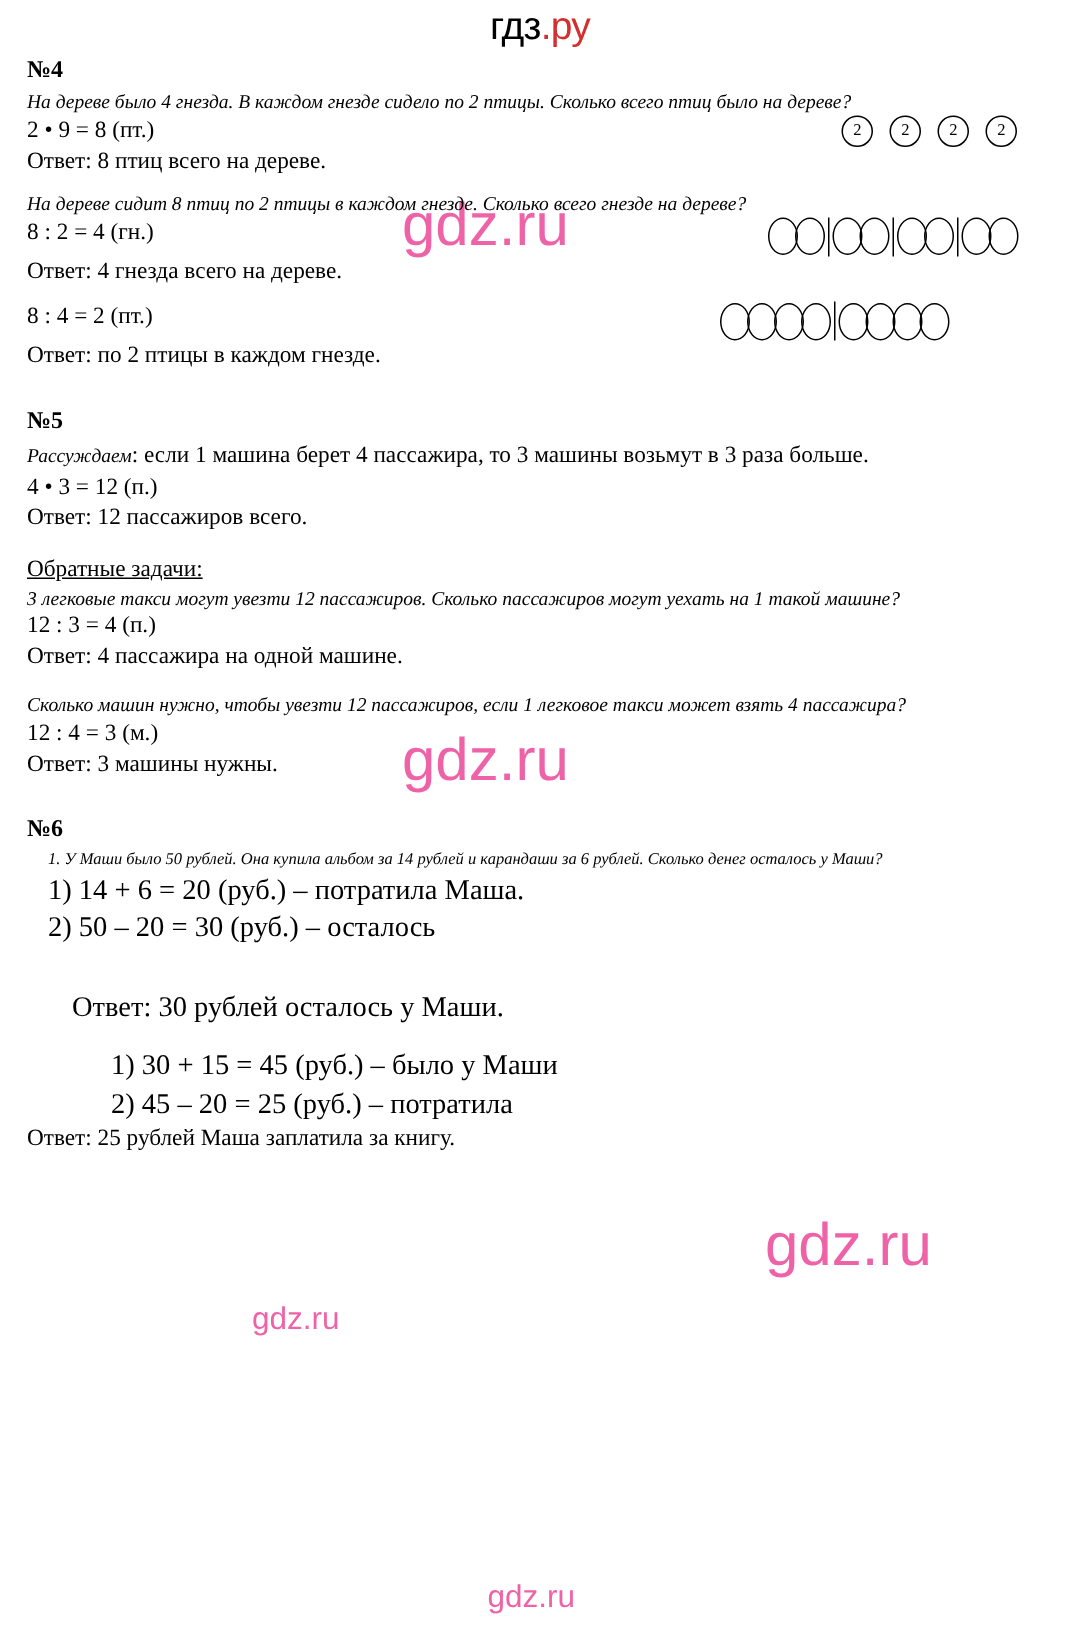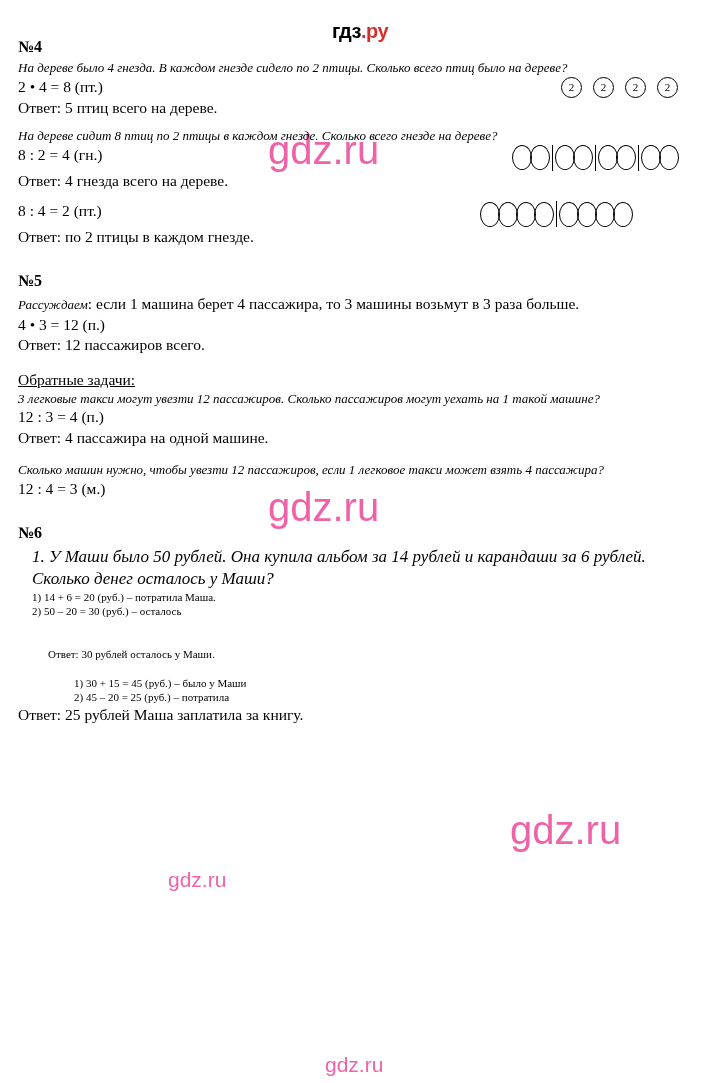--- a/index.html
+++ b/index.html
@@ -20,26 +20,26 @@
     position: relative;
     width: 720px;
     height: 1083px;
     box-sizing: border-box;
     padding: 0 18px;
   }
 
   
   .logo {
     position: absolute;
-    top: 20px;
+    top: 2px;
     left: 50%;
     transform: translateX(-50%);
     font-family: "Liberation Sans", sans-serif;
-    font-size: 20px;
-    font-weight: bold;
+    font-size: 26px;
+    font-weight: normal;
     letter-spacing: -0.5px;
     white-space: nowrap;
   }
   .logo .g { color: #000; }
   .logo .ru { color: #d32f2f; }
 
   
   .wm {
     position: absolute;
     font-family: "Liberation Sans", sans-serif;
@@ -136,28 +136,28 @@
   .sep {
     display: inline-block;
     width: 1px;
     height: 26px;
     background: #000;
     margin: 0 3px;
   }
 
   
   .li {
-    font-size: 11px;
+    font-size: 19px;
     line-height: 1.33;
     margin: 0;
     padding-left: 14px;
   }
   .li-it {
     font-style: italic;
-    font-size: 17px;
+    font-size: 11px;
     line-height: 1.3;
     margin: 0;
     padding-left: 14px;
   }
   .hang {
     padding-left: 30px;
     margin-top: 28px;
   }
   .hang2 {
     padding-left: 56px;
@@ -175,30 +175,30 @@
   <div class="wm wm-3">gdz.ru</div>
   <div class="wm wm-4">gdz.ru</div>
   <div class="wm wm-5">gdz.ru</div>
 
   <div class="content">
 
     <div class="task-num">№4</div>
     <div class="it">На дереве было 4 гнезда. В каждом гнезде сидело по 2 птицы. Сколько всего птиц было на дереве?</div>
 
     <div class="row">
-      <div class="left pl">2 • 4 = 8 (пт.)</div>
+      <div class="left pl">2 • 9 = 8 (пт.)</div>
       <div class="figure">
         <span class="c2">2</span>
         <span class="c2">2</span>
         <span class="c2">2</span>
         <span class="c2">2</span>
       </div>
     </div>
 
-    <div class="pl">Ответ: 5 птиц всего на дереве.</div>
+    <div class="pl">Ответ: 8 птиц всего на дереве.</div>
 
     <div class="sp10"></div>
 
     <div class="it">На дереве сидит 8 птиц по 2 птицы в каждом гнезде. Сколько всего гнезде на дереве?</div>
     <div class="row">
       <div class="left pl">8 : 2 = 4 (гн.)</div>
       <div class="figure">
         <span class="ovgroup">
             <span class="oval"></span>
             <span class="oval"></span>
@@ -251,20 +251,21 @@
     <div class="sp14"></div>
     <div class="pl ul">Обратные задачи:</div>
 
     <div class="it">3 легковые такси могут увезти  12 пассажиров. Сколько пассажиров могут уехать на 1 такой машине?</div>
     <div class="pl">12 : 3 = 4 (п.)</div>
     <div class="pl">Ответ: 4 пассажира на одной машине.</div>
 
     <div class="sp14"></div>
     <div class="it">Сколько машин нужно, чтобы увезти 12 пассажиров, если 1 легковое такси может взять 4 пассажира?</div>
     <div class="pl">12 : 4 = 3 (м.)</div>
+    <div class="pl">Ответ: 3 машины нужны.</div>
 
     <div class="task-num num6">№6</div>
 
     <div class="li-it">1.  У Маши было 50 рублей. Она купила альбом за 14 рублей и карандаши за 6 рублей. Сколько денег осталось у Маши?</div>
     <div class="li">1) 14 + 6 = 20 (руб.) – потратила Маша.</div>
     <div class="li">2) 50 – 20 = 30 (руб.) – осталось</div>
     <div class="li hang">Ответ: 30 рублей осталось у Маши.</div>
 
     <div class="sp14"></div>
     <div class="li hang2">1) 30 + 15 = 45 (руб.) – было у Маши</div>

